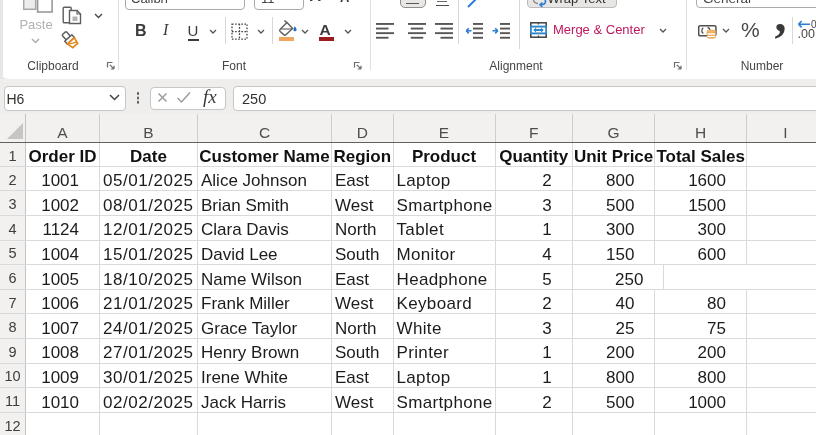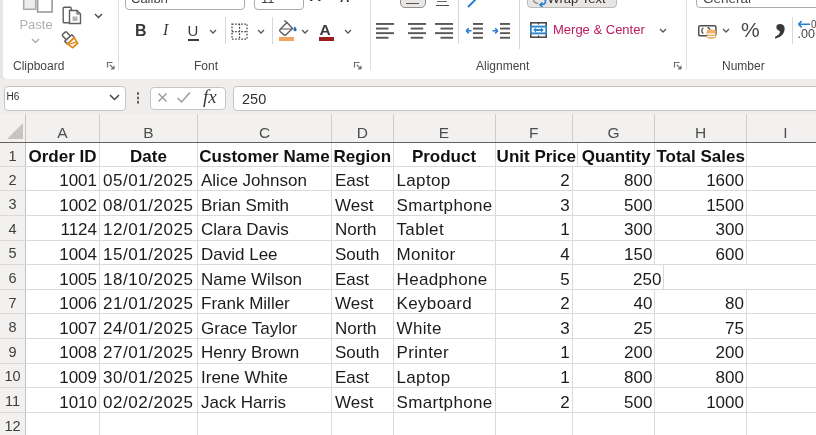--- a/index.html
+++ b/index.html
@@ -4,40 +4,40 @@
 <style>
 *{margin:0;padding:0;box-sizing:border-box}
 html,body{width:816px;height:435px;overflow:hidden;background:#ebe9e8}
 body{font-family:"Liberation Sans",sans-serif;}
 #page{position:relative;width:816px;height:435px;overflow:hidden}
 .abs{position:absolute}
 
 #ribbon{position:absolute;left:0;top:0;width:816px;height:79px;background:#fff;border-bottom-left-radius:9px;}
 #ribbon .gsep{position:absolute;top:0;bottom:9px;width:1px;background:#e2e0df}
 #ribbon .isep{position:absolute;width:1px;background:#d9d7d6}
-.glabel{position:absolute;top:59px;font-size:12px;color:#484644;text-align:left}
+.glabel{position:absolute;top:59px;font-size:12px;color:#484644;text-align:center}
 .launch{position:absolute}
 .chev{position:absolute}
 .graytxt{color:#3b3b3b}
 
 .combo{position:absolute;background:#fff;border:1px solid #acaaa8;border-radius:4px}
 .combotxt{position:absolute;font-size:13px;color:#444;}
 
 #wraptx{position:absolute;left:527px;top:-15px;width:90px;height:22.5px;background:#e8e6e4;border:1px solid #bdbbb9;border-radius:4px}
 
 #fbar{position:absolute;left:0;top:79px;width:816px;height:35px;background:#efeeed}
 .fbox{position:absolute;background:#fff;border:1px solid #c8c6c4;border-radius:4px}
 
 #grid{position:absolute;left:0;top:114px;width:816px;height:321px;background:#fff}
 #colhead{display:flex;overflow:hidden;height:29.4px;background:#f2f1f0;border-bottom:1.4px solid #616161}
 #colhead .hc{flex:none;border-right:1px solid #cfcdcc;display:flex;align-items:center;justify-content:center;font-size:15.5px;color:#4e4e4e;height:100%;padding-top:9px}
 .row{display:flex;border-bottom:1px solid #dadada;background:#fff}
 .row .rh{width:26px;background:#f2f1f0;border-right:1px solid #c6c4c2;display:flex;align-items:center;justify-content:center;font-size:14.5px;color:#3d3d3d;flex:none;padding-top:2px}
 .cell{border-right:1px solid #dadada;font-size:17px;color:#1c1c1c;display:flex;align-items:center;height:100%;flex:none;overflow:visible;white-space:nowrap;padding-top:5px}
-.cr{justify-content:flex-end;padding-right:2px}
+.cr{justify-content:flex-end;padding-right:20px}
 .cl{justify-content:flex-start;padding-left:3px}
 .dt{letter-spacing:0.55px;padding-left:3px}
 .hdr{font-weight:bold;justify-content:center;color:#111;padding:5px 0 0 0}
 .cA{width:74px}.cB{width:98px}.cC{width:134px}.cD{width:61.5px}.cE{width:102px;}
 .cl.cE{letter-spacing:0.35px}
 .cF{width:77.3px}.cG{width:82.6px}.cH{width:91.6px}.cI{width:78px;border-right:none}
 </style>
 </head>
 <body>
 <div id="page">
@@ -233,21 +233,21 @@
   <svg class="abs" style="left:797px;top:20px" width="26" height="19" viewBox="0 0 26 19">
     <path d="M13 4.2H1.5M1.5 4.2l3.2-3.2M1.5 4.2l3.2 3.2" stroke="#2b7cd3" stroke-width="1.6" fill="none"></path>
     <text x="14" y="8" font-size="10" fill="#4a4846" font-family="Liberation Sans">0</text>
     <text x="0.5" y="18" font-size="12.5" fill="#4a4846" font-family="Liberation Sans">.00</text>
   </svg>
   <div class="glabel" style="left:722px;width:80px">Number</div>
 </div>
 
 <div id="fbar">
   <div class="fbox" style="left:3.5px;top:7px;width:122px;height:24.5px"></div>
-  <div class="abs" style="left:6.5px;top:12px;font-size:10px;color:#323130">H6</div>
+  <div class="abs" style="left:6.5px;top:12px;font-size:14px;color:#323130">H6</div>
   <svg class="abs" style="left:109px;top:15px" width="11" height="7" viewBox="0 0 11 7">
         <path d="M1 1l4.5 4.5L10 1" fill="none" stroke="#444" stroke-width="1.5"></path>
       </svg>
   <div class="abs" style="left:136.5px;top:13px;width:2.6px;height:2.6px;background:#5a5a5a;border-radius:50%;box-shadow:0 4.4px 0 #5a5a5a,0 8.8px 0 #5a5a5a"></div>
   <div class="fbox" style="left:150px;top:7.5px;width:76px;height:23.5px"></div>
   <svg class="abs" style="left:157px;top:13px" width="11" height="11" viewBox="0 0 11 11">
         <path d="M1.5 1.5l8 8M9.5 1.5l-8 8" stroke="#9e9c9a" stroke-width="1.5"></path>
       </svg>
   <svg class="abs" style="left:176px;top:12px" width="16" height="13" viewBox="0 0 16 13">
         <path d="M1.5 7l4 4L14 1.5" fill="none" stroke="#9e9c9a" stroke-width="1.5"></path>
@@ -274,22 +274,22 @@
         <div class="hc cH">H</div>
         <div class="hc cI">I</div>
   </div>
   <div class="row" style="height:23.5px">
     <div class="rh">1</div>
     <div class="cell hdr cA">Order ID</div>
         <div class="cell hdr cB">Date</div>
     <div class="cell hdr cC">Customer Name</div>
         <div class="cell hdr cD">Region</div>
     <div class="cell hdr cE">Product</div>
-        <div class="cell hdr cG">Unit Price</div>
-    <div class="cell hdr cF">Quantity</div>
+        <div class="cell hdr cF">Quantity</div>
+    <div class="cell hdr cG">Unit Price</div>
         <div class="cell hdr cH">Total Sales</div>
     <div class="cell cI"></div>
   </div>
   <div class="row" style="height:24.6px">
     <div class="rh">2</div>
     <div class="cell cr cA">1001</div>
         <div class="cell cl dt cB">05/01/2025</div>
     <div class="cell cl cC">Alice Johnson</div>
         <div class="cell cl cD">East</div>
     <div class="cell cl cE">Laptop</div>

